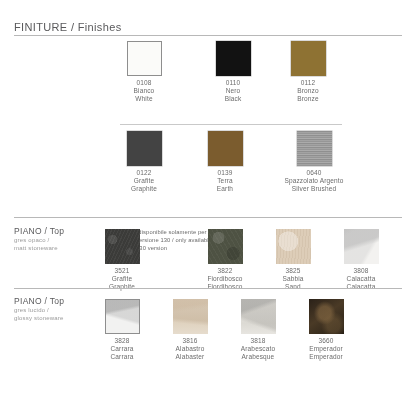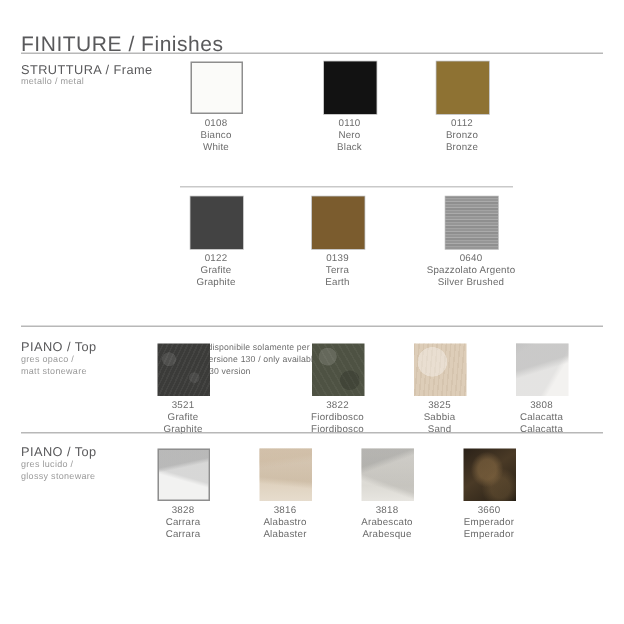--- a/index.html
+++ b/index.html
@@ -20,21 +20,21 @@
     position: relative;
     width: 416px;
     height: 416px;
     box-sizing: border-box;
   }
 
   
   .section-title {
     position: absolute;
     left: 14px;
-    font-size: 14px;
+    font-size: 11px;
     letter-spacing: 0.35px;
     color: #59595b;
     white-space: nowrap;
   }
   .rule {
     position: absolute;
     height: 1px;
     background: #b8b8b8;
   }
   .rule.thin { background: #c9c9c9; }
@@ -162,24 +162,20 @@
   }
 </style>
 </head>
 <body>
 
 <div class="page">
 
   <div class="section-title" style="top:21px;">FINITURE / Finishes</div>
   <div class="rule" style="left:14px; top:35px; width:388px;"></div>
 
-  <div class="cat-block" style="top:41px;">
-    <div class="cat-title">STRUTTURA / Frame</div>
-    <div class="cat-sub">metallo / metal</div>
-  </div>
 
   <div class="swatch-item" style="left:105px; top:41px;">
     <div class="swatch bordered" style="background:#fbfbf9;"></div>
     <div class="caption">
       <span class="code">0108</span>
       <span class="it">Bianco</span>
       <span class="en">White</span>
     </div>
   </div>
 

